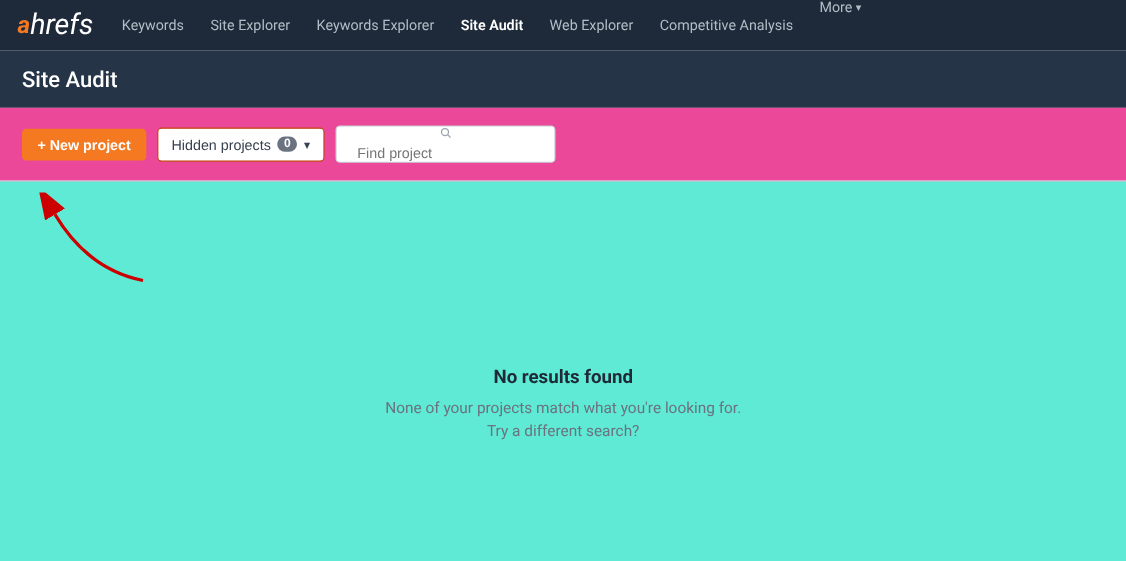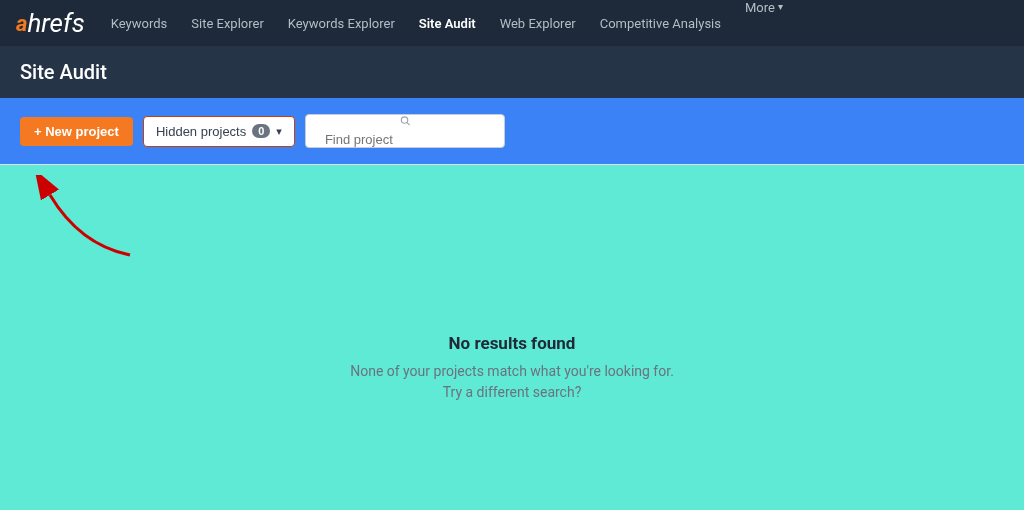--- a/index.html
+++ b/index.html
@@ -63,21 +63,21 @@
       align-items: center;
     }
     .page-title-bar h1 {
       color: #ffffff;
       font-size: 20px;
       font-weight: 500;
     }
 
     
     .toolbar {
-      background: #3b82f6;
+      background: #ec4899;
       padding: 16px 20px;
       display: flex;
       align-items: center;
       gap: 10px;
       border-bottom: 1px solid #dde1e7;
     }
 
     .btn-new-project {
       background: #f47920;
       color: #fff;

